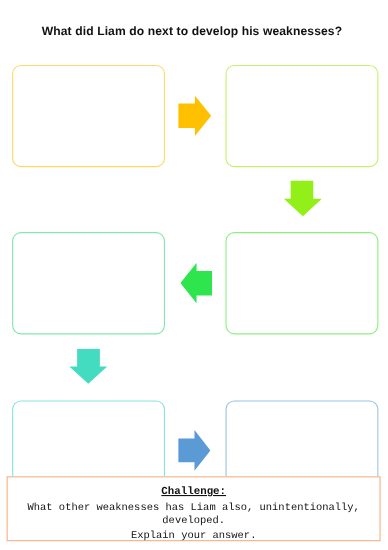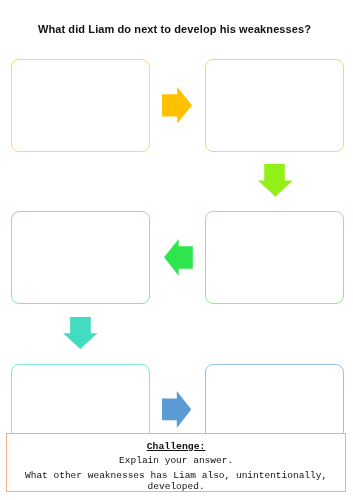--- a/index.html
+++ b/index.html
@@ -57,17 +57,17 @@
       <svg class="flow-arrow" width="34.5" height="31.9" viewBox="0 0 34.5 31.9" style="left: 63.2px; top: 317.1px;">
         <polygon points="7.1,0 27.8,0 27.8,16.3 34.5,16.3 17.25,31.9 0,16.3 7.1,16.3" fill="#44DCC0"></polygon>
       </svg>
       <svg class="flow-arrow" width="29.3" height="36.9" viewBox="0 0 29.3 36.9" style="left: 162.2px; top: 391px;">
         <polygon points="0,7.6 14.8,7.6 14.8,0 29.3,18.45 14.8,36.9 14.8,29.3 0,29.3" fill="#5B9BD5"></polygon>
       </svg>
     </div>
 
   <div class="challenge" style="border-color: rgb(244, 177, 131); font-family: Liberation Mono, monospace;">
     <p class="ch-heading">Challenge:</p>
+    <p class="ch-line ch-line-1">What other weaknesses has Liam also, unintentionally, developed.</p>
     <p class="ch-line ch-line-2">Explain your answer.</p>
-    <p class="ch-line ch-line-1">What other weaknesses has Liam also, unintentionally, developed.</p>
   </div>
 
 </div>
 
 </body></html>

